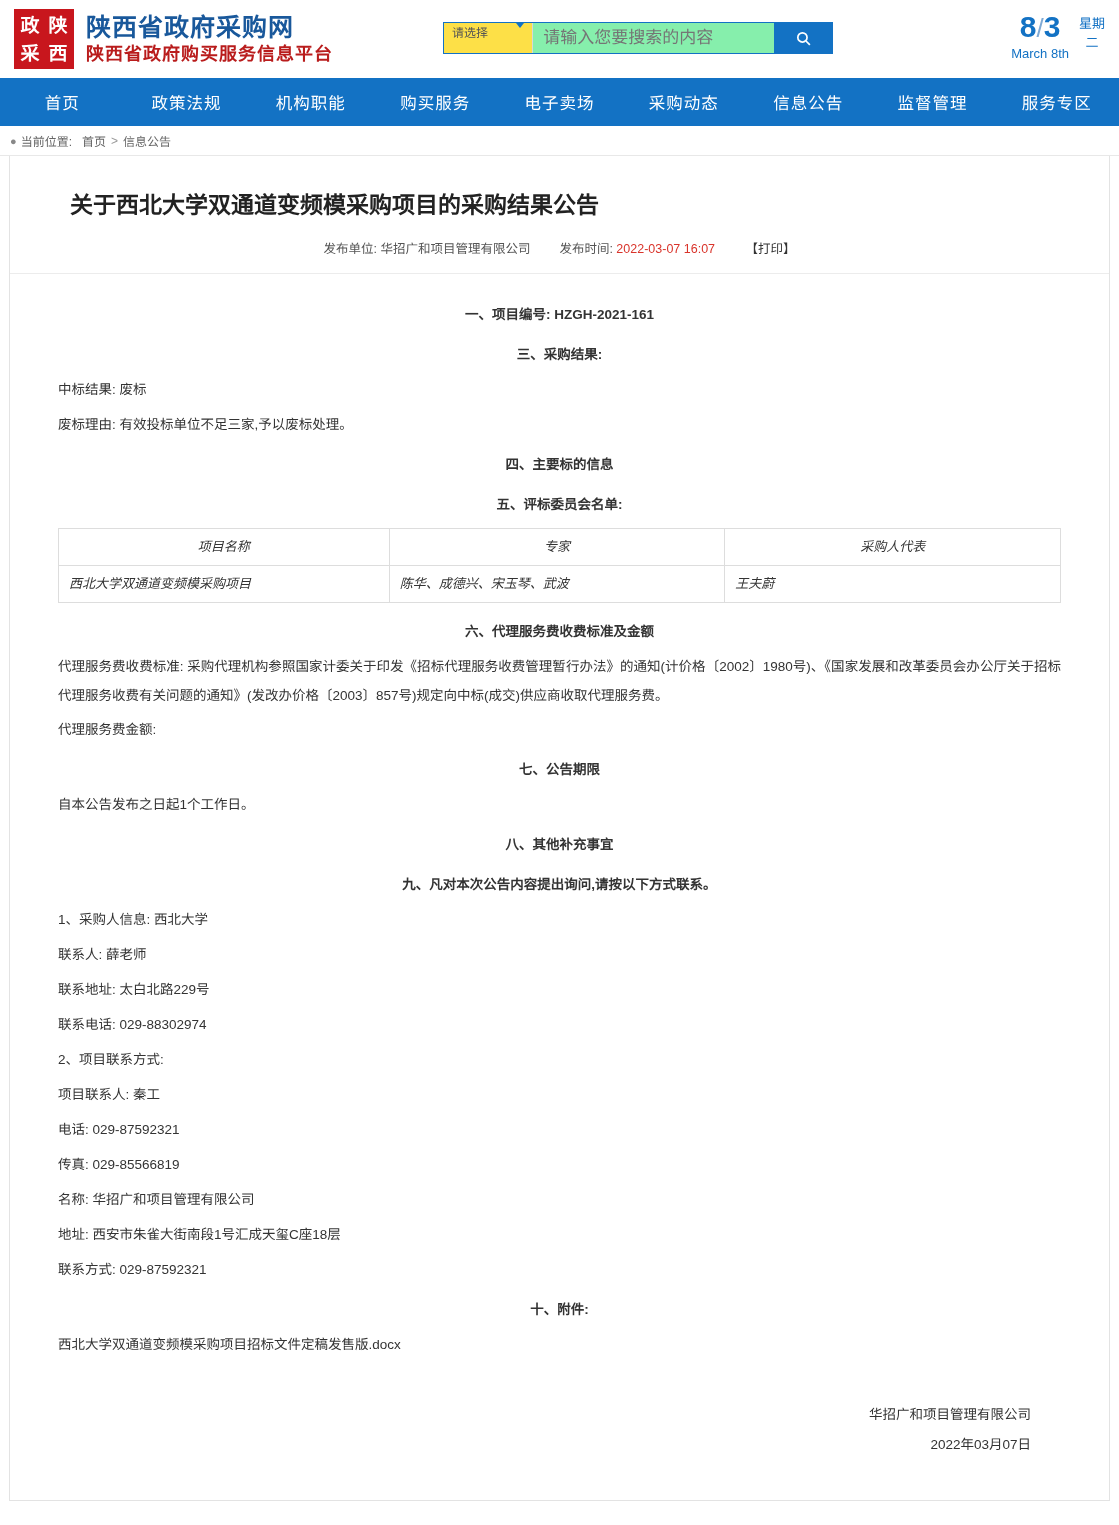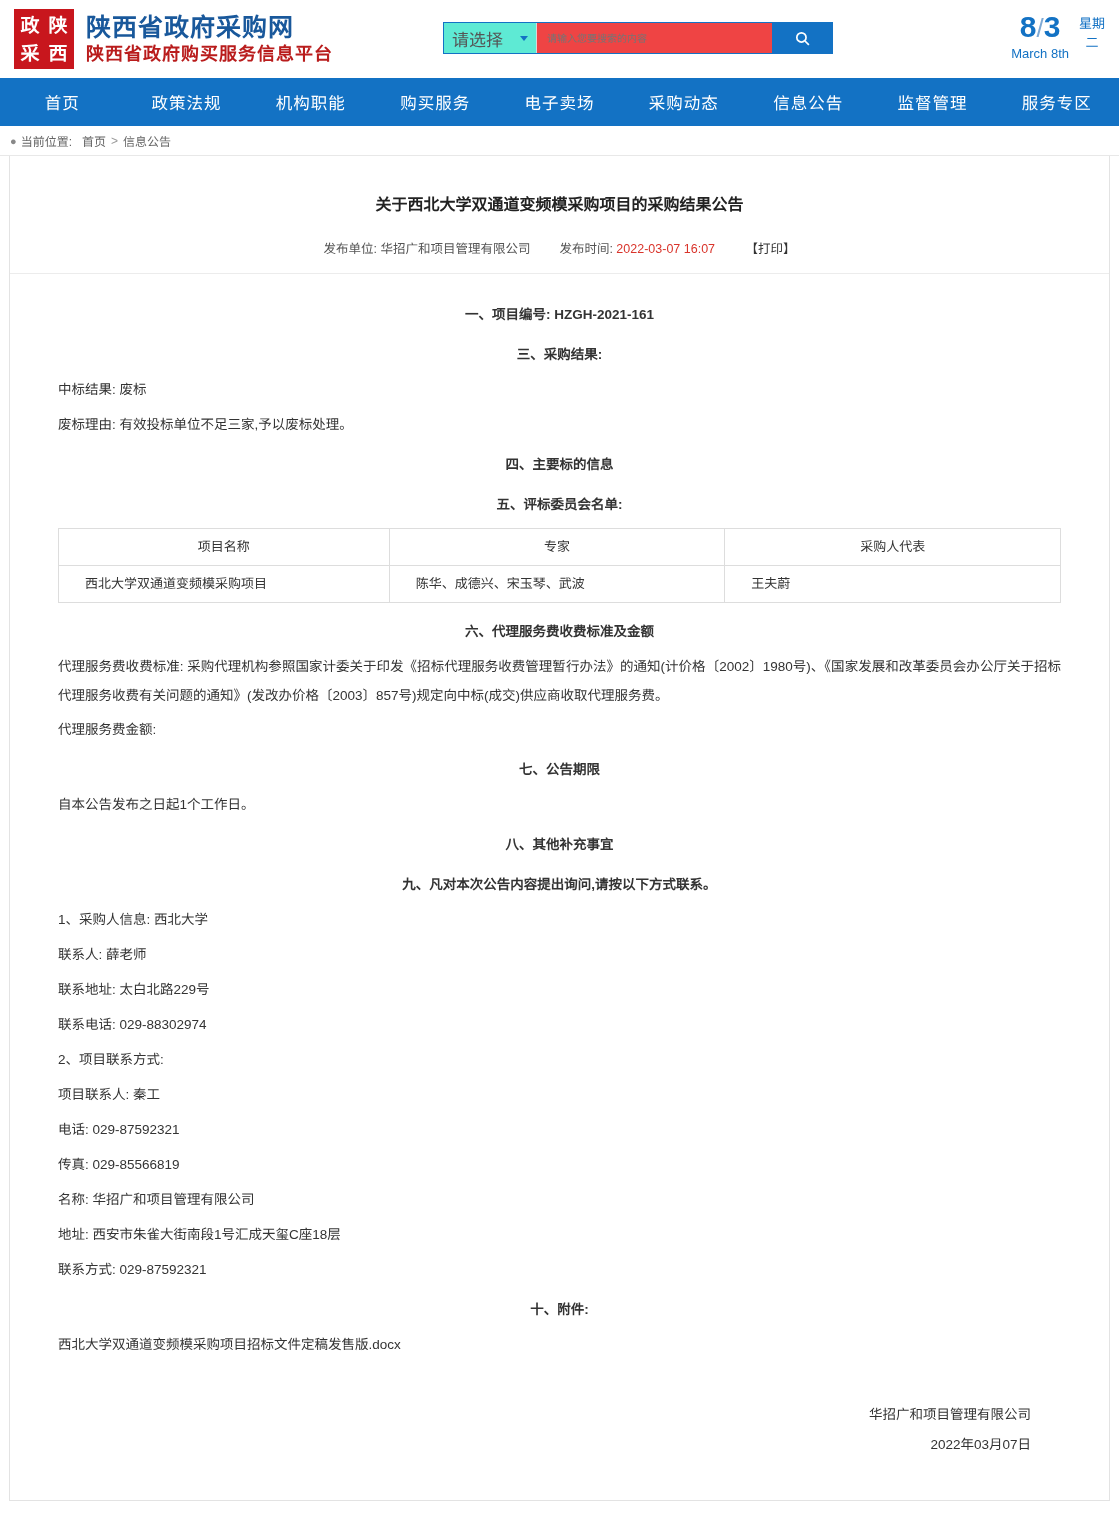--- a/index.html
+++ b/index.html
@@ -47,41 +47,41 @@
   .search-area {
     position: absolute;
     left: 443px; top: 22px;
     display: flex;
     height: 32px;
     border: 1px solid #1372c4;
     width: 390px;
   }
   .search-select {
     width: 93px;
-    background: #5eead4;
-    display: flex; align-items: center; justify-content: space-between;
+    background: #fde047;
+    display: flex; justify-content: space-between;
     padding: 0 8px;
-    font-size: 17px;
+    font-size: 12px;
     color: #555;
     border-right: 1px solid #d8d8d8;
   }
   .caret-down {
     width: 0; height: 0;
     border-left: 4px solid transparent;
     border-right: 4px solid transparent;
     border-top: 5px solid #1372c4;
   }
   .search-input {
     flex: 1;
     border: none;
     outline: none;
-    font-size: 10px;
+    font-size: 17px;
     padding: 0 10px;
     color: #333;
-    background: #ef4444;
+    background: #86efac;
   }
   .search-btn {
     width: 60px;
     background: #1372c4;
     border: none;
     color: #fff;
     display: flex; align-items: center; justify-content: center;
     cursor: pointer;
   }
   .search-btn svg { display: block; }
@@ -152,22 +152,21 @@
 
   
   .card {
     border: 1px solid #e3e3e3;
     border-top: none;
     margin: 0 9px;
     padding: 30px 0 0;
     min-height: 1150px;
   }
   .doc-title {
-    text-align: center;
-    font-size: 16px;
+    font-size: 23px;
     font-weight: bold;
     color: #222;
     padding: 4px 60px 0;
     line-height: 30px;
   }
   .doc-meta {
     text-align: center;
     font-size: 12.5px;
     color: #555;
     margin-top: 18px;
@@ -189,22 +188,23 @@
   .sec-h.mt { margin-top: 10px; }
 
   table.judges {
     width: 100%;
     border-collapse: collapse;
     margin: 8px 0 14px;
     font-size: 13px;
   }
   table.judges th, table.judges td {
     border: 1px solid #ddd;
-    padding: 7px 26px;
+    padding: 7px 10px;
     line-height: 22px;
+    font-style: italic;
   }
   table.judges th {
     text-align: center;
     font-weight: normal;
     background: #fff;
     color: #333;
   }
   table.judges td { color: #333; }
   table.judges td.c { text-align: left; }
 

